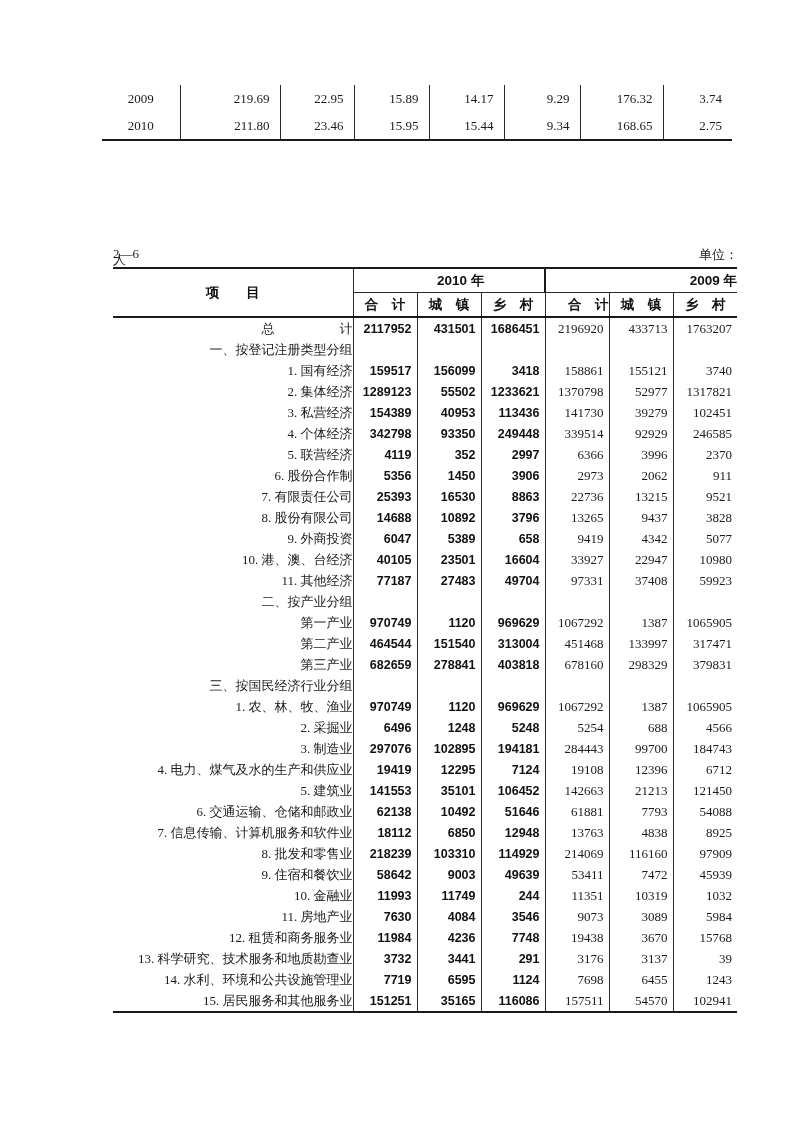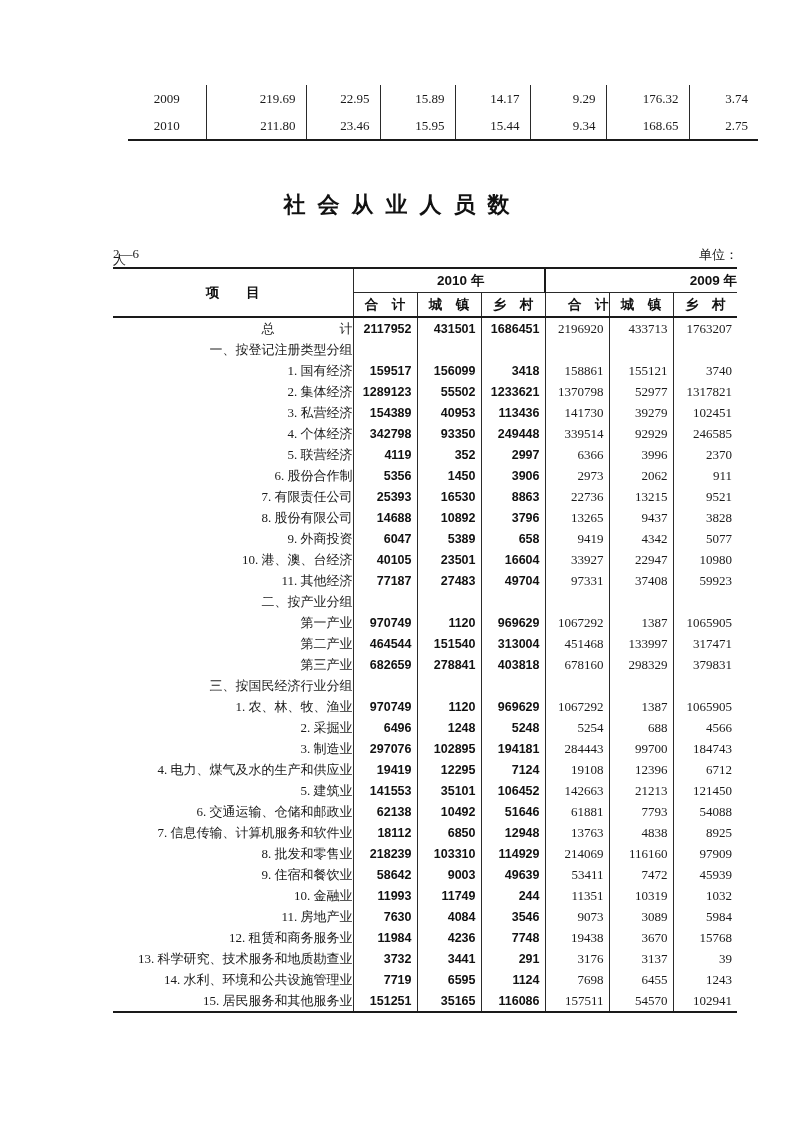--- a/index.html
+++ b/index.html
@@ -7,21 +7,21 @@
     position:relative;
     width:793px; height:1122px;
     background:#ffffff;
     color:#1a1a1a;
     font-family:"Liberation Serif","DejaVu Serif",serif;
     overflow:hidden;
   }
 
   
   .top-table {
-    position:absolute; top:85px; left:128px; width:630px;
+    position:absolute; top:85px; left:102px; width:630px;
     border-collapse:collapse; table-layout:fixed;
     border-bottom:2px solid #1a1a1a;
   }
   .top-table td {
     height:27px; font-size:13px; vertical-align:middle;
     text-align:right; padding:0 10px 0 0;
     border-left:1px solid #2a2a2a;
   }
   .top-table td.year-cell {
     border-left:none; text-align:center; padding:0;
@@ -120,21 +120,20 @@
           <td>23.46</td>
           <td>15.95</td>
           <td>15.44</td>
           <td>9.34</td>
           <td>168.65</td>
           <td>2.75</td>
         </tr>
       </tbody>
   </table>
 
-  <div class="doc-title">社会从业人员数</div>
   <div class="meta-row">
     <span class="code">2—6</span>
     <span class="unit">单位：</span>
   </div>
   <div class="unit-line">人</div>
 
   <table class="main-table">
     <colgroup>
       <col style="width:240px">
       <col style="width:64px">

